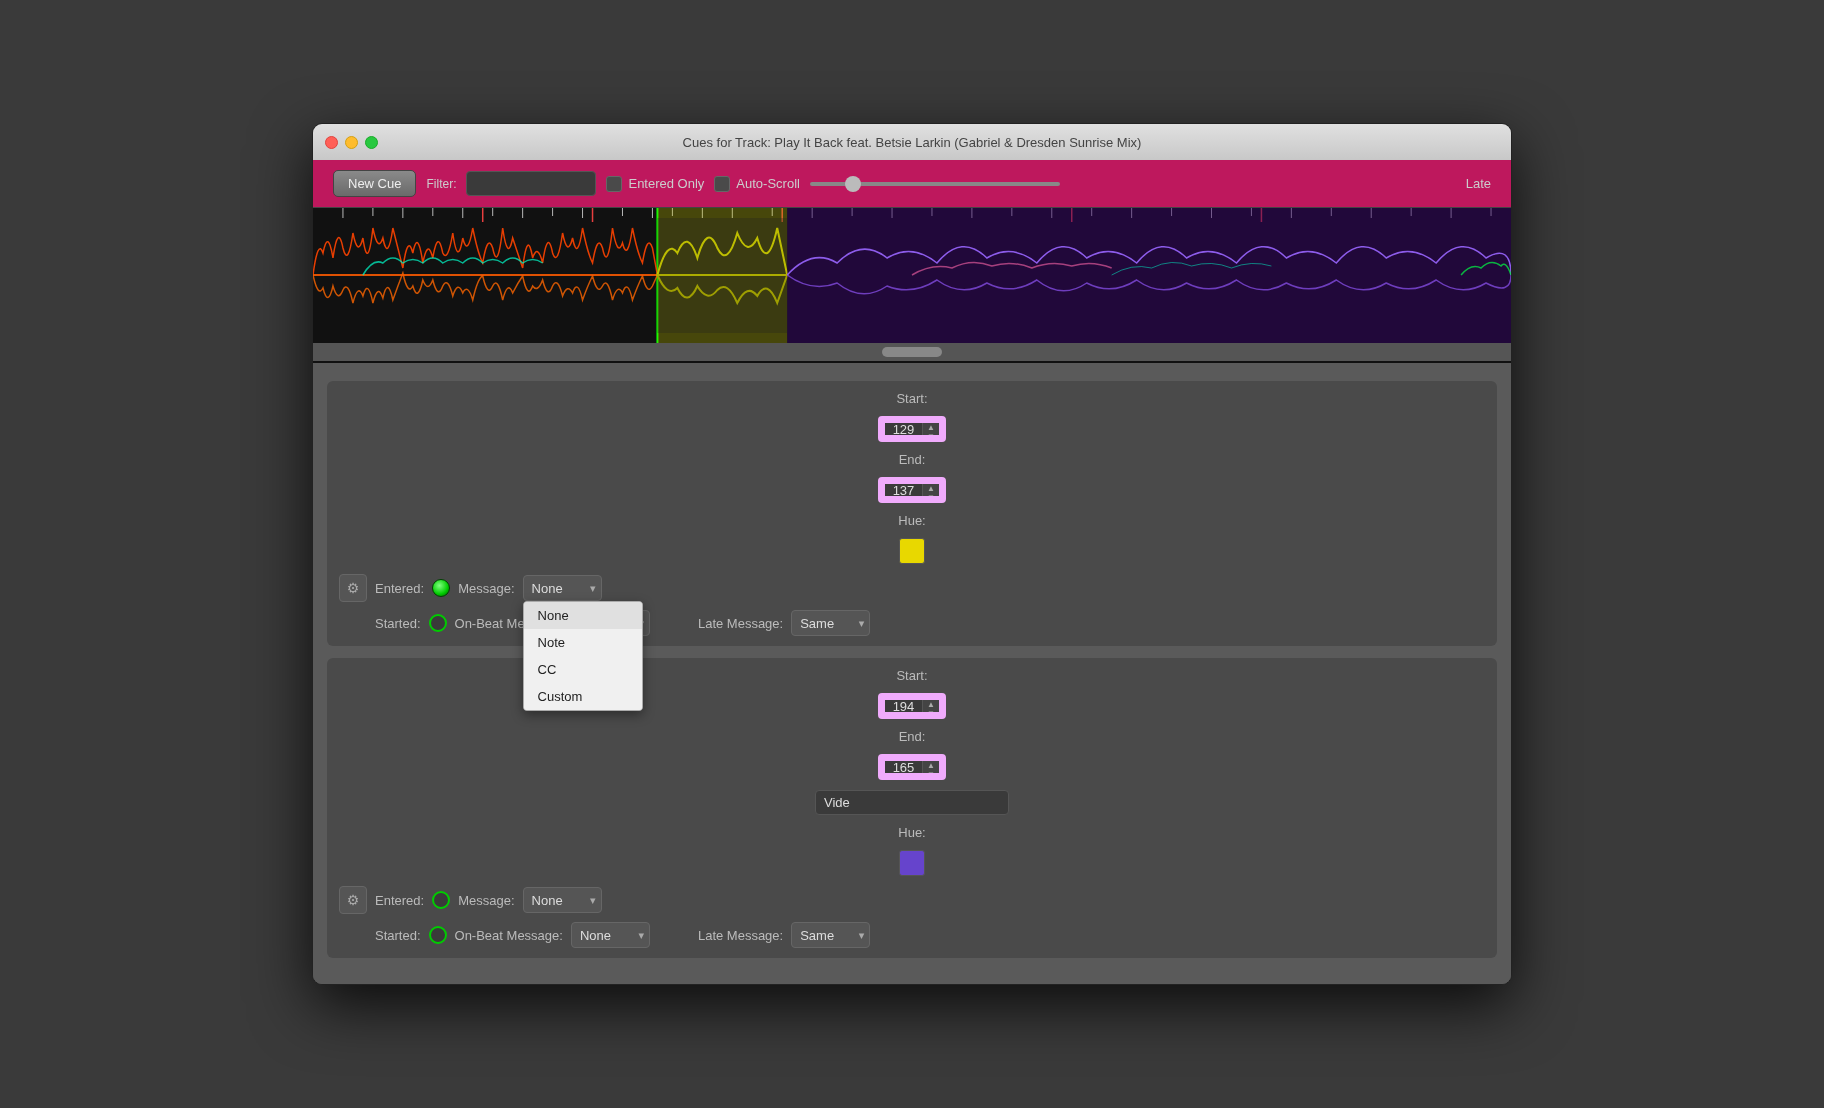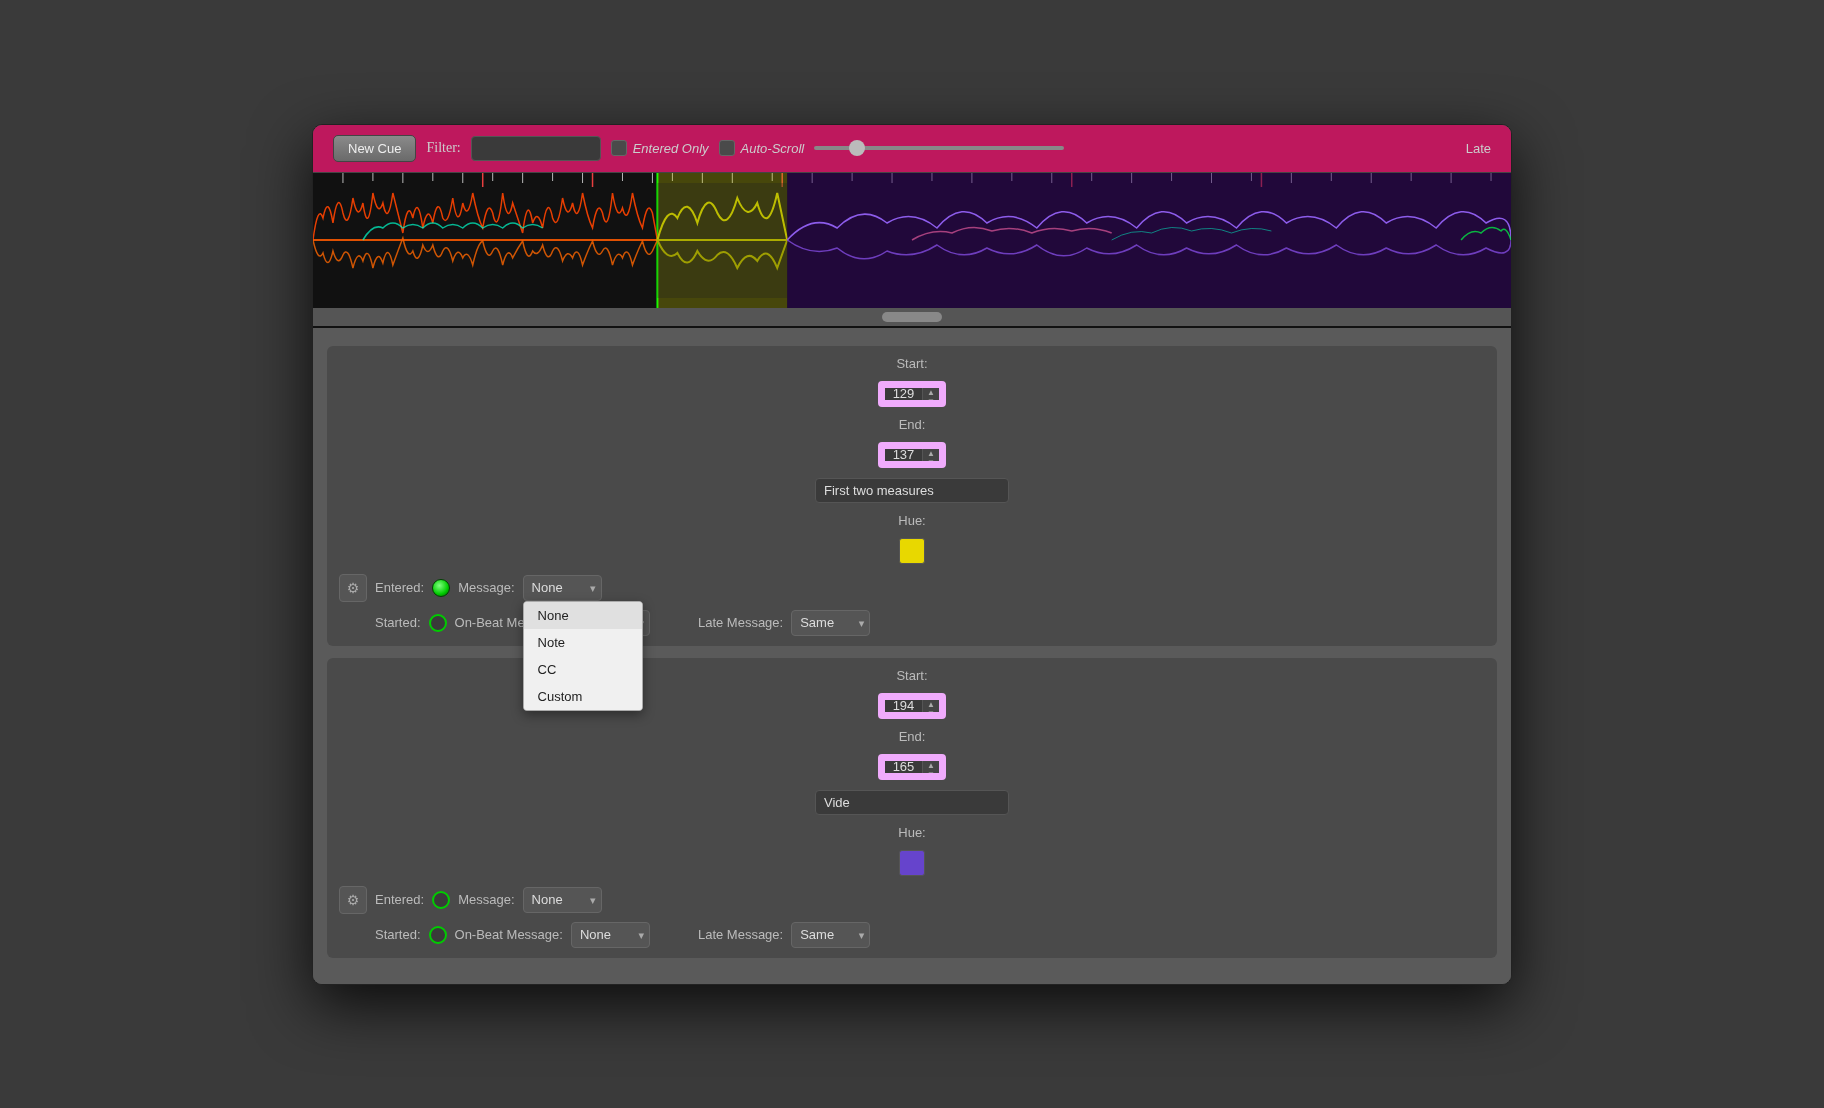--- a/index.html
+++ b/index.html
@@ -63,21 +63,21 @@
     .btn-new-cue {
       background: linear-gradient(180deg, #8a8a8a 0%, #6a6a6a 100%);
       border: 1px solid #444;
       border-radius: 5px;
       color: #eee;
       padding: 5px 14px;
       font-size: 13px;
       cursor: pointer;
       font-weight: 500;
     }
-    .filter-label { color: #ccc; font-size: 14px; font-family: Liberation Serif, serif; }
+    .filter-label { color: #ccc; font-size: 12px; }
     .filter-input {
       background: #3a3a3a;
       border: 1px solid #555;
       border-radius: 4px;
       color: #ddd;
       padding: 4px 8px;
       width: 130px;
       font-size: 13px;
     }
     .checkbox-group {
@@ -88,21 +88,21 @@
     .checkbox-box {
       width: 16px;
       height: 16px;
       background: #4a4a4a;
       border: 1px solid #666;
       border-radius: 3px;
       display: flex;
       align-items: center;
       justify-content: center;
     }
-    .checkbox-label { color: #ccc; font-size: 13px; font-style: italic; }
+    .checkbox-label { color: #ccc; font-size: 13px; }
     .zoom-label { margin-left: auto; color: #ccc; font-size: 13px; }
     .zoom-slider {
       width: 250px;
       -webkit-appearance: none;
       appearance: none;
       height: 4px;
       background: #888;
       border-radius: 2px;
       outline: none;
     }
@@ -298,20 +298,28 @@
     .waveform-svg {
       width: 100%;
       height: 135px;
     }
   </style>
 </head>
 <body>
 
 <div class="window">
 
+  <div class="titlebar">
+    <div class="traffic-lights">
+      <div class="traffic-light tl-close"></div>
+      <div class="traffic-light tl-minimize"></div>
+      <div class="traffic-light tl-maximize"></div>
+    </div>
+    <span class="titlebar-text">Cues for Track: Play It Back feat. Betsie Larkin (Gabriel &amp; Dresden Sunrise Mix)</span>
+  </div>
 
   <div class="toolbar">
     <button class="btn-new-cue">New Cue</button>
     <span class="filter-label">Filter:</span>
     <input class="filter-input" type="text" value="" style="">
     <div class="checkbox-group">
       <div class="checkbox-box"></div>
       <span class="checkbox-label">Entered Only</span>
     </div>
     <div class="checkbox-group">
@@ -416,21 +424,20 @@
           </div>
         </div>
         <span class="cue-label">End:</span>
         <div class="spinbox">
           <span class="spinbox-val">137</span>
           <div class="spinbox-arrows">
             <div class="spinbox-arrow">▲</div>
             <div class="spinbox-arrow">▼</div>
           </div>
         </div>
-        <input class="cue-name-field" type="text" value="First two measures" style="">
         <span class="hue-label">Hue:</span>
         <div class="hue-swatch" style="background:#e8d800;"></div>
       </div>
       <div class="controls-row">
         <div class="settings-btn">⚙</div>
         <span class="control-label">Entered:</span>
         <div class="led-green-filled"></div>
         <span class="control-label">Message:</span>
         <div class="select-wrapper" style="position:relative;">
           <select class="select-dropdown" id="cue1-msg-select">

